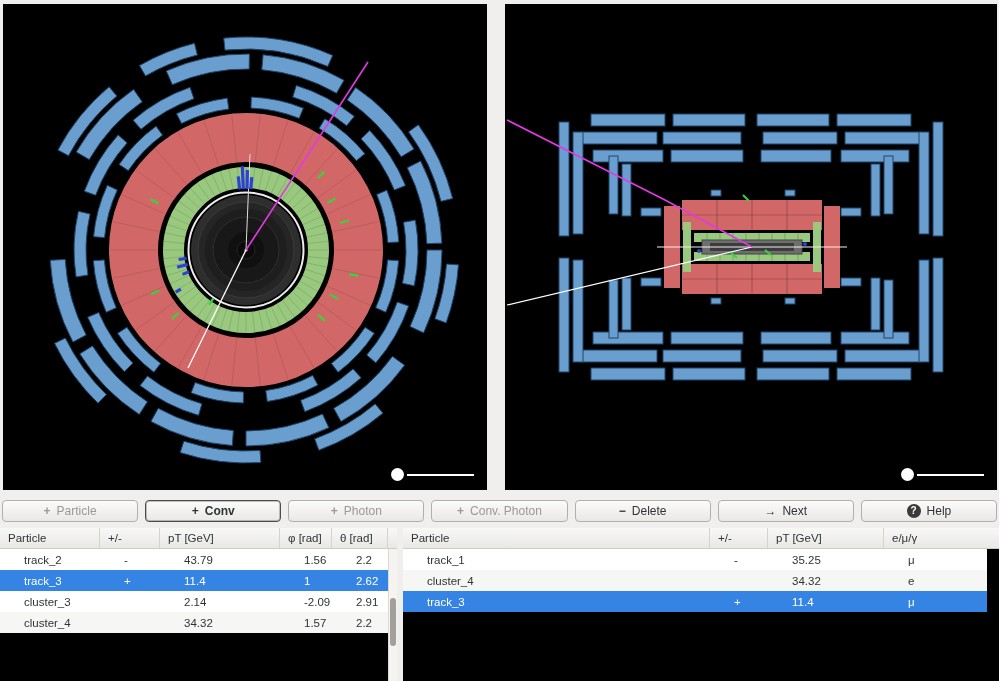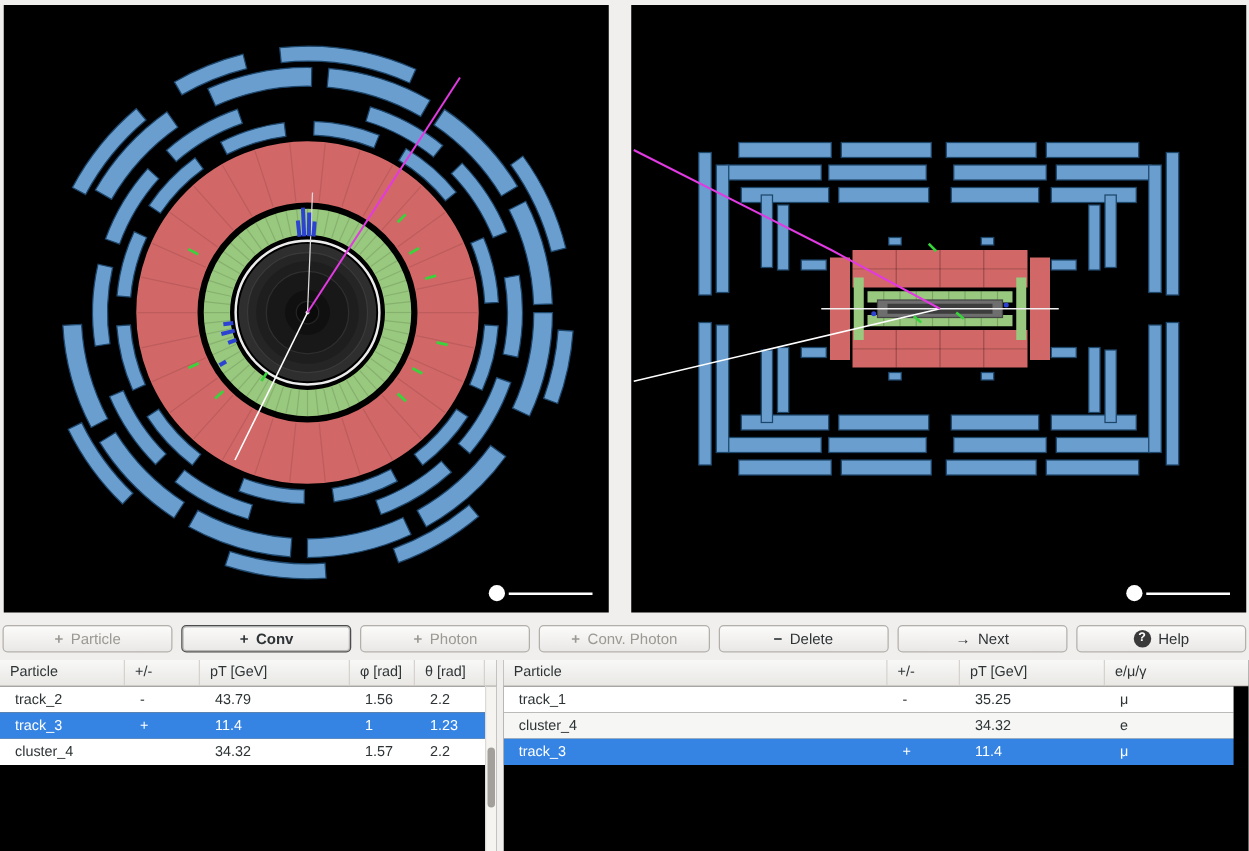--- a/index.html
+++ b/index.html
@@ -32,21 +32,21 @@
   #table-right{left:403px;width:596px}
   .thead{display:flex;height:21px;background:linear-gradient(#f8f8f7,#e9e8e5);border-bottom:1px solid #cfccc8}
   .thcell{padding:4px 0 0 8px;border-right:1px solid #d6d3cf;overflow:hidden;white-space:nowrap}
   .thcell.corner{border-right:none;padding:0}
   .tbody{position:absolute;top:21px;left:0;bottom:0;overflow:hidden}
   #table-left .tbody{right:9px}
   #table-right .tbody{right:12px}
   .trow{display:flex;height:21px;align-items:center;background:#fff}
   .trow:nth-child(even){background:#f6f6f4}
   .trow.selected{background:var(--sel,#3584e4);color:#fff}
-  .tcell{padding-left:12px;overflow:hidden;white-space:nowrap}
+  .tcell{padding-left:24px;overflow:hidden;white-space:nowrap}
 
   #table-left .c0{width:100px}
   #table-left .c1{width:60px}
   #table-left .c2{width:120px}
   #table-left .c3{width:52px}
   #table-left .c4{width:56px}
   #table-right .c0{width:307px}
   #table-right .c1{width:58px}
   #table-right .c2{width:116px}
   #table-right .c3{flex:1;border-right:none}
@@ -399,21 +399,28 @@
           <div class="tcell c1">-</div>
           <div class="tcell c2">43.79</div>
           <div class="tcell c3">1.56</div>
           <div class="tcell c4">2.2</div>
         </div>
         <div class="trow selected">
           <div class="tcell c0">track_3</div>
           <div class="tcell c1">+</div>
           <div class="tcell c2">11.4</div>
           <div class="tcell c3">1</div>
-          <div class="tcell c4">1.23</div>
+          <div class="tcell c4">2.62</div>
+        </div>
+        <div class="trow">
+          <div class="tcell c0">cluster_3</div>
+          <div class="tcell c1"></div>
+          <div class="tcell c2">2.14</div>
+          <div class="tcell c3">-2.09</div>
+          <div class="tcell c4">2.91</div>
         </div>
         <div class="trow">
           <div class="tcell c0">cluster_4</div>
           <div class="tcell c1"></div>
           <div class="tcell c2">34.32</div>
           <div class="tcell c3">1.57</div>
           <div class="tcell c4">2.2</div>
         </div>
       </div>
     <div class="vscroll">

